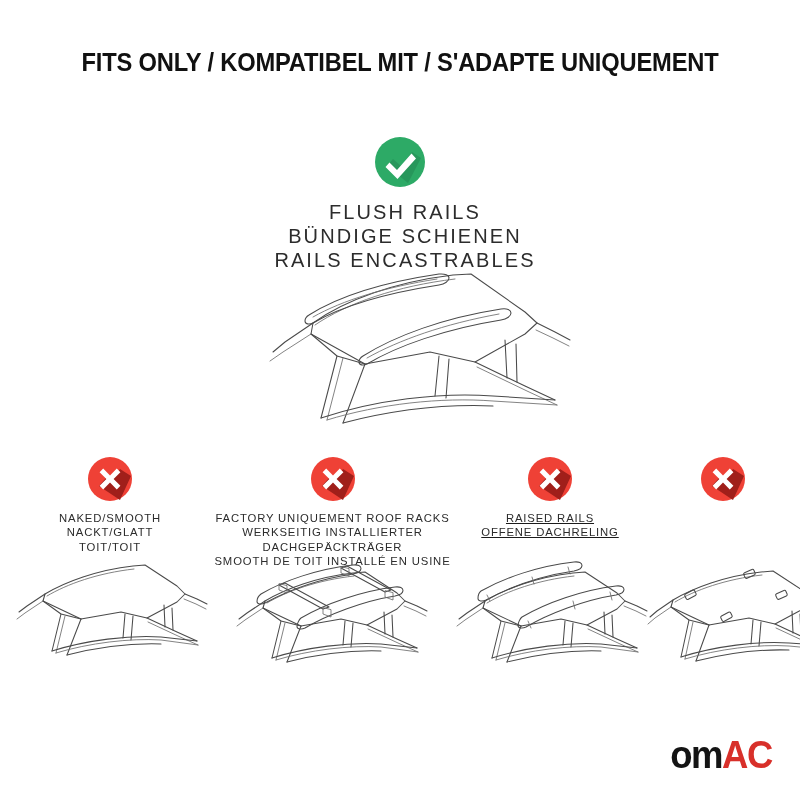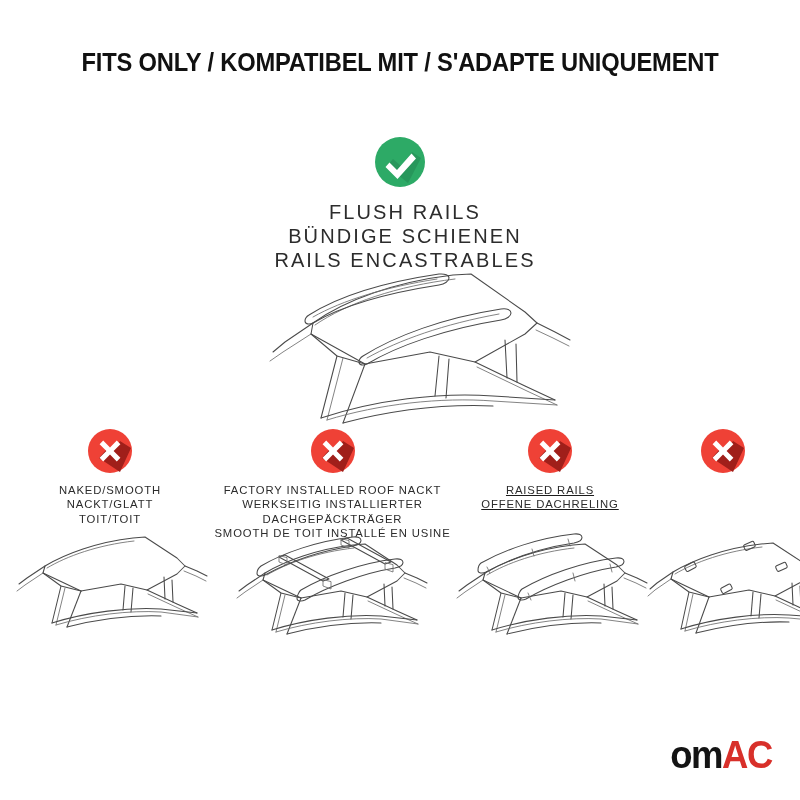--- a/index.html
+++ b/index.html
@@ -48,21 +48,21 @@
   .ok-text div{white-space:nowrap;}
 
   
   .hero-roof{
     position:absolute;left:225px;top:268px;
     width:370px;height:165px;
   }
 
   
   .bad-row{
-    position:absolute;left:0;top:428px;width:636px;height:270px;
+    position:absolute;left:0;top:456px;width:636px;height:270px;
   }
   .bad-item{position:absolute;top:0;text-align:center;}
   .bad-item .x-icon{
     width:46px;height:46px;margin:0 auto 9px auto;display:block;
   }
   .bad-label{
     font-size:11.3px;
     line-height:14.4px;
     letter-spacing:0.85px;
     color:#2c2c2c;
@@ -201,21 +201,21 @@
 
     <div class="bad-item" id="bad-1">
       <span class="x-icon">
         <svg width="46" height="46" viewBox="0 0 46 46">
           <circle cx="23" cy="23" r="22" fill="#ef4136"></circle>
           <path d="M44 20 L33 44 L12 30 L19 22 L23 27 L33 13 Z" fill="#a01f1a"></path>
           <path d="M16.2 12.6 L23 19.4 L29.8 12.6 L33.4 16.2 L26.6 23 L33.4 29.8 L29.8 33.4 L23 26.6 L16.2 33.4 L12.6 29.8 L19.4 23 L12.6 16.2 Z" fill="#ffffff"></path>
         </svg>
       </span>
       <div class="bad-label">
-        <div>FACTORY INSTALLED ROOF NACKT</div>
+        <div>FACTORY UNIQUEMENT ROOF RACKS</div>
         <div>WERKSEITIG INSTALLIERTER</div>
         <div>DACHGEPÄCKTRÄGER</div>
         <div>SMOOTH DE TOIT INSTALLÉ EN USINE</div>
       </div>
       <div class="bad-art">
         <svg width="255" height="155" viewBox="0 0 255 155">
           <path class="ln" d="M60 50 C80 38 112 26 148 22 L160 21 L192 42 L200 50 L192 58 L162 74 L136 68 L96 75 L58 57 Z" fill="#fdfdfd"></path>
           <path class="ln-thin" d="M62 52 C82 40 113 29 149 25"></path>
           <path class="ln" d="M60 50 L42 62 L34 68"></path>
           <path class="ln-thin" d="M58 57 L40 69 L32 75"></path>

